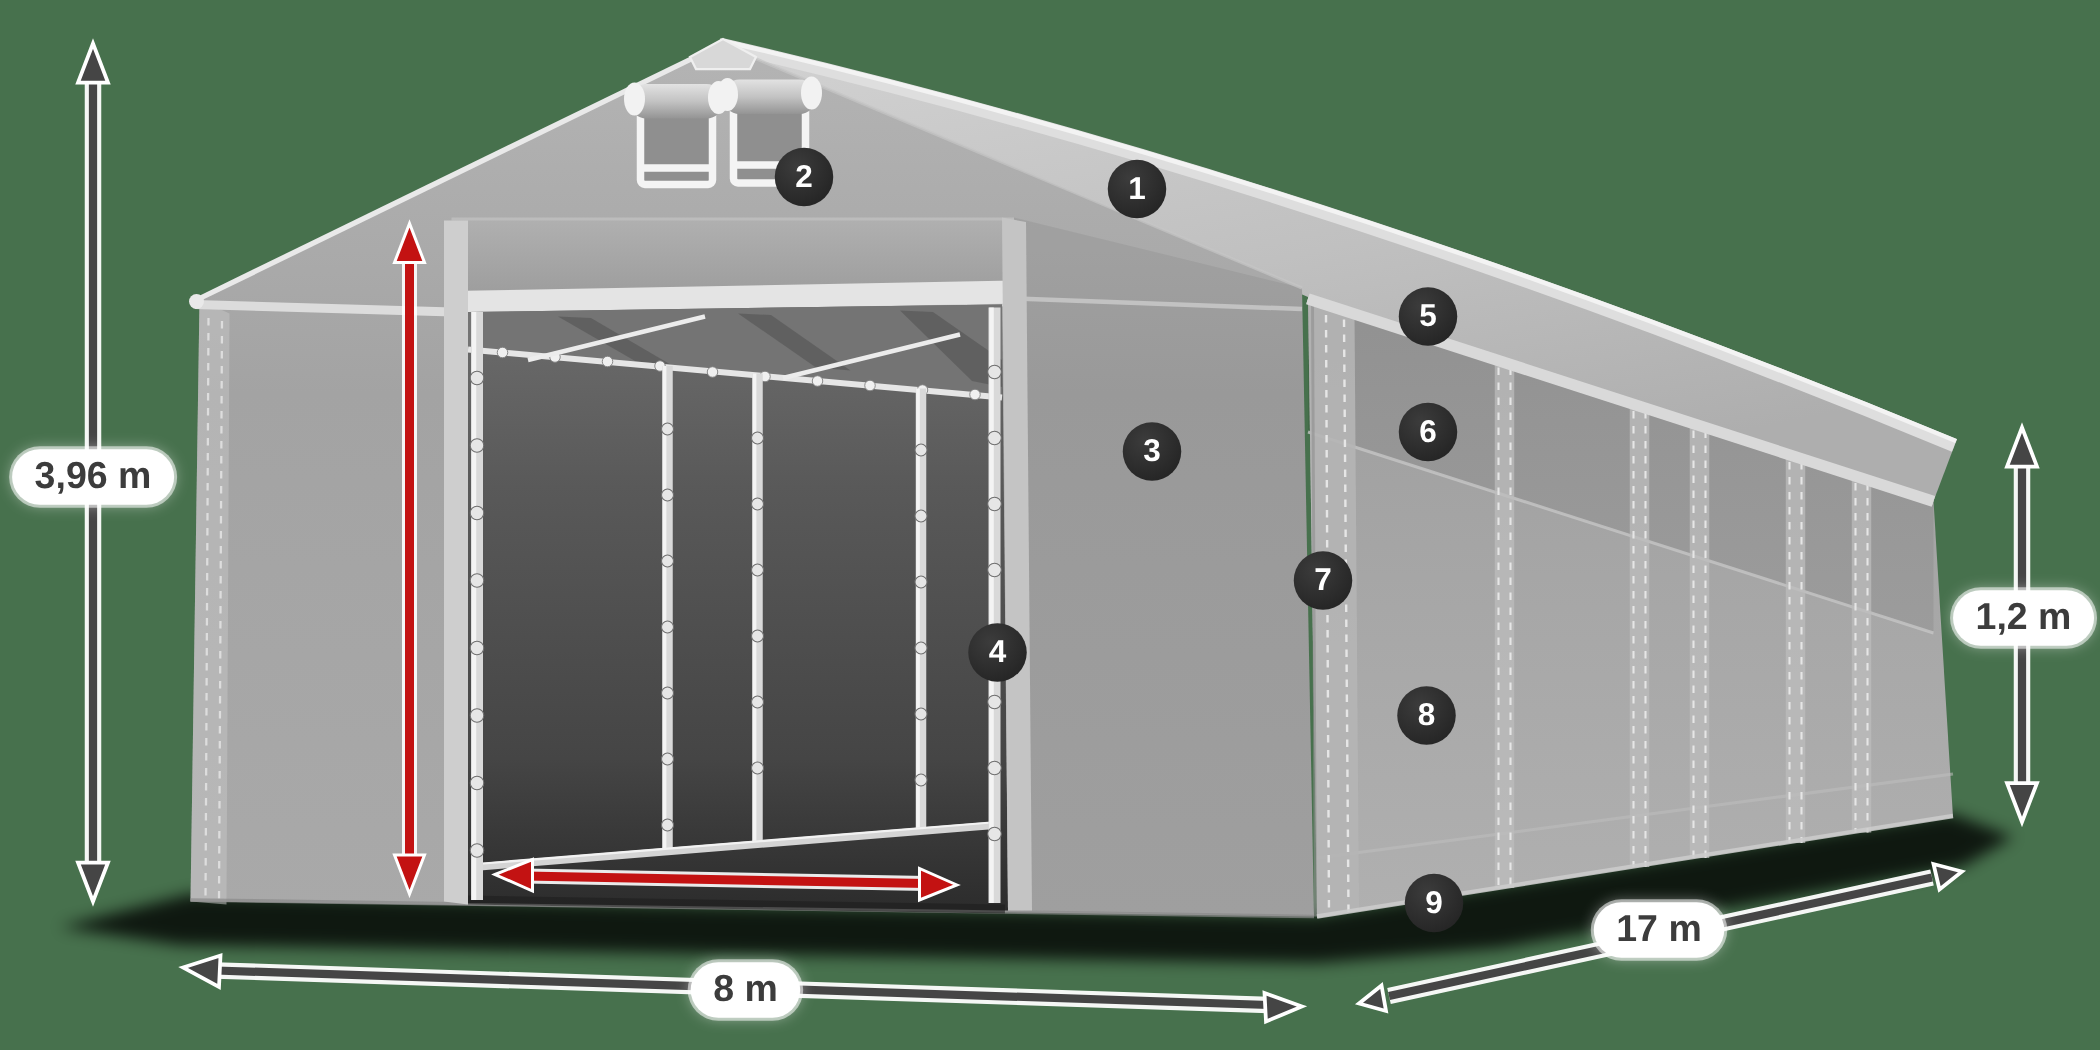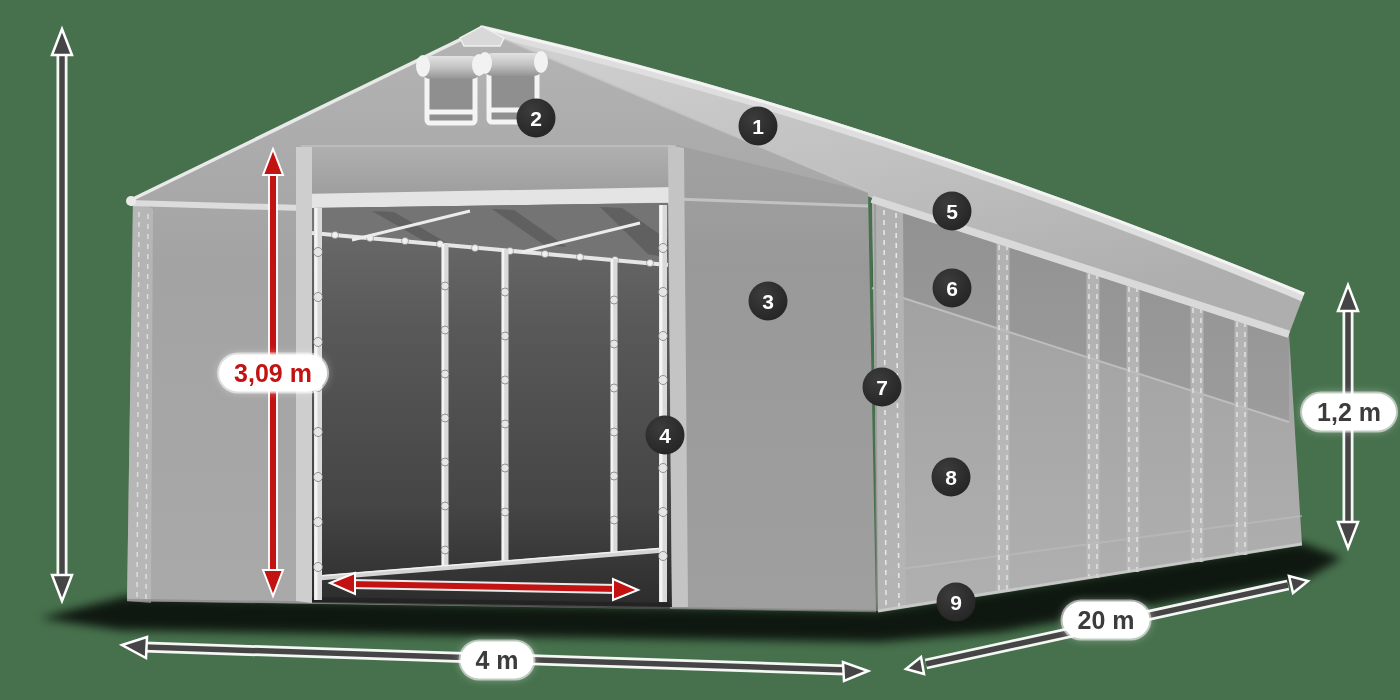--- a/index.html
+++ b/index.html
@@ -293,23 +293,23 @@
     </g>
 
     <g>
       <line x1="1348" y1="306" x2="1348" y2="527" stroke="#ffffff" stroke-width="11" opacity="0.95"></line>
       <line x1="1348" y1="306" x2="1348" y2="527" stroke="#454545" stroke-width="5.5"></line>
       <polygon points="1348,285 1338,311 1358,311" fill="#454545" stroke="#ffffff" stroke-width="2.5"></polygon>
       <polygon points="1348,548 1338,522 1358,522" fill="#454545" stroke="#ffffff" stroke-width="2.5"></polygon>
     </g>
   </svg>
 
-  <div class="pill red" style="left:273px;top:373px">3,09 m</div>
-  <div class="pill" style="left:497px;top:660px">4 m</div>
-  <div class="pill" style="left:1106px;top:620px">20 m</div>
+  <div class="pill" style="left:62px;top:318px">3,96 m</div>
+  <div class="pill" style="left:497px;top:660px">8 m</div>
+  <div class="pill" style="left:1106px;top:620px">17 m</div>
   <div class="pill" style="left:1349px;top:412px">1,2 m</div>
 
   <div class="badge" style="left:758px;top:126px">1</div>
   <div class="badge" style="left:536px;top:118px">2</div>
   <div class="badge" style="left:768px;top:301px">3</div>
   <div class="badge" style="left:665px;top:435px">4</div>
   <div class="badge" style="left:952px;top:211px">5</div>
   <div class="badge" style="left:952px;top:288px">6</div>
   <div class="badge" style="left:882px;top:387px">7</div>
   <div class="badge" style="left:951px;top:477px">8</div>

